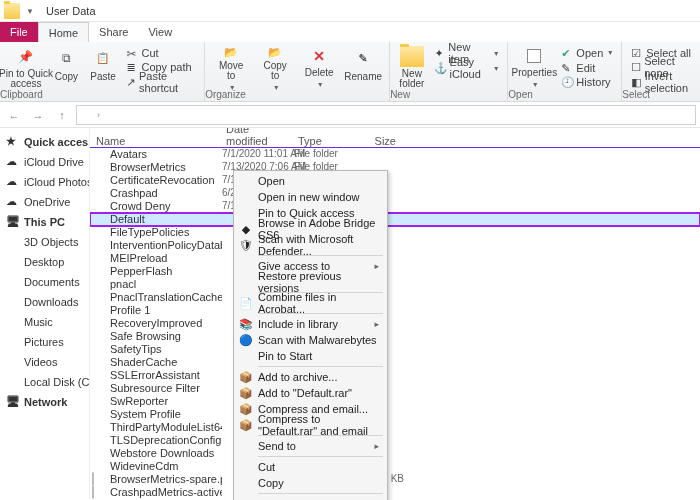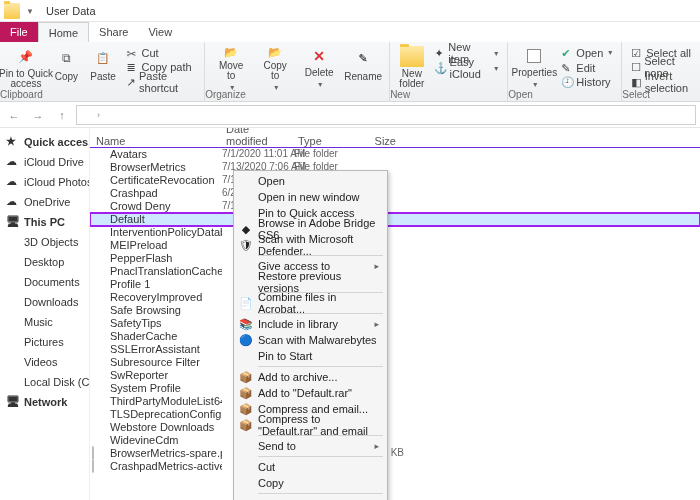--- a/index.html
+++ b/index.html
@@ -326,35 +326,49 @@
         </div>
         <div class="row sel hlbox">
           <span class="ico"><span class="i-folder"></span></span>
           <span class="nm">Default</span>
           <span class="dt"></span>
           <span class="ty"></span>
           <span class="sz"></span>
         </div>
         <div class="row">
           <span class="ico"><span class="i-folder"></span></span>
+          <span class="nm">FileTypePolicies</span>
+          <span class="dt"></span>
+          <span class="ty"></span>
+          <span class="sz"></span>
+        </div>
+        <div class="row">
+          <span class="ico"><span class="i-folder"></span></span>
           <span class="nm">InterventionPolicyDatabase</span>
           <span class="dt"></span>
           <span class="ty"></span>
           <span class="sz"></span>
         </div>
         <div class="row">
           <span class="ico"><span class="i-folder"></span></span>
           <span class="nm">MEIPreload</span>
           <span class="dt"></span>
           <span class="ty"></span>
           <span class="sz"></span>
         </div>
         <div class="row">
           <span class="ico"><span class="i-folder"></span></span>
           <span class="nm">PepperFlash</span>
+          <span class="dt"></span>
+          <span class="ty"></span>
+          <span class="sz"></span>
+        </div>
+        <div class="row">
+          <span class="ico"><span class="i-folder"></span></span>
+          <span class="nm">pnacl</span>
           <span class="dt"></span>
           <span class="ty"></span>
           <span class="sz"></span>
         </div>
         <div class="row">
           <span class="ico"><span class="i-folder"></span></span>
           <span class="nm">PnaclTranslationCache</span>
           <span class="dt"></span>
           <span class="ty"></span>
           <span class="sz"></span>

